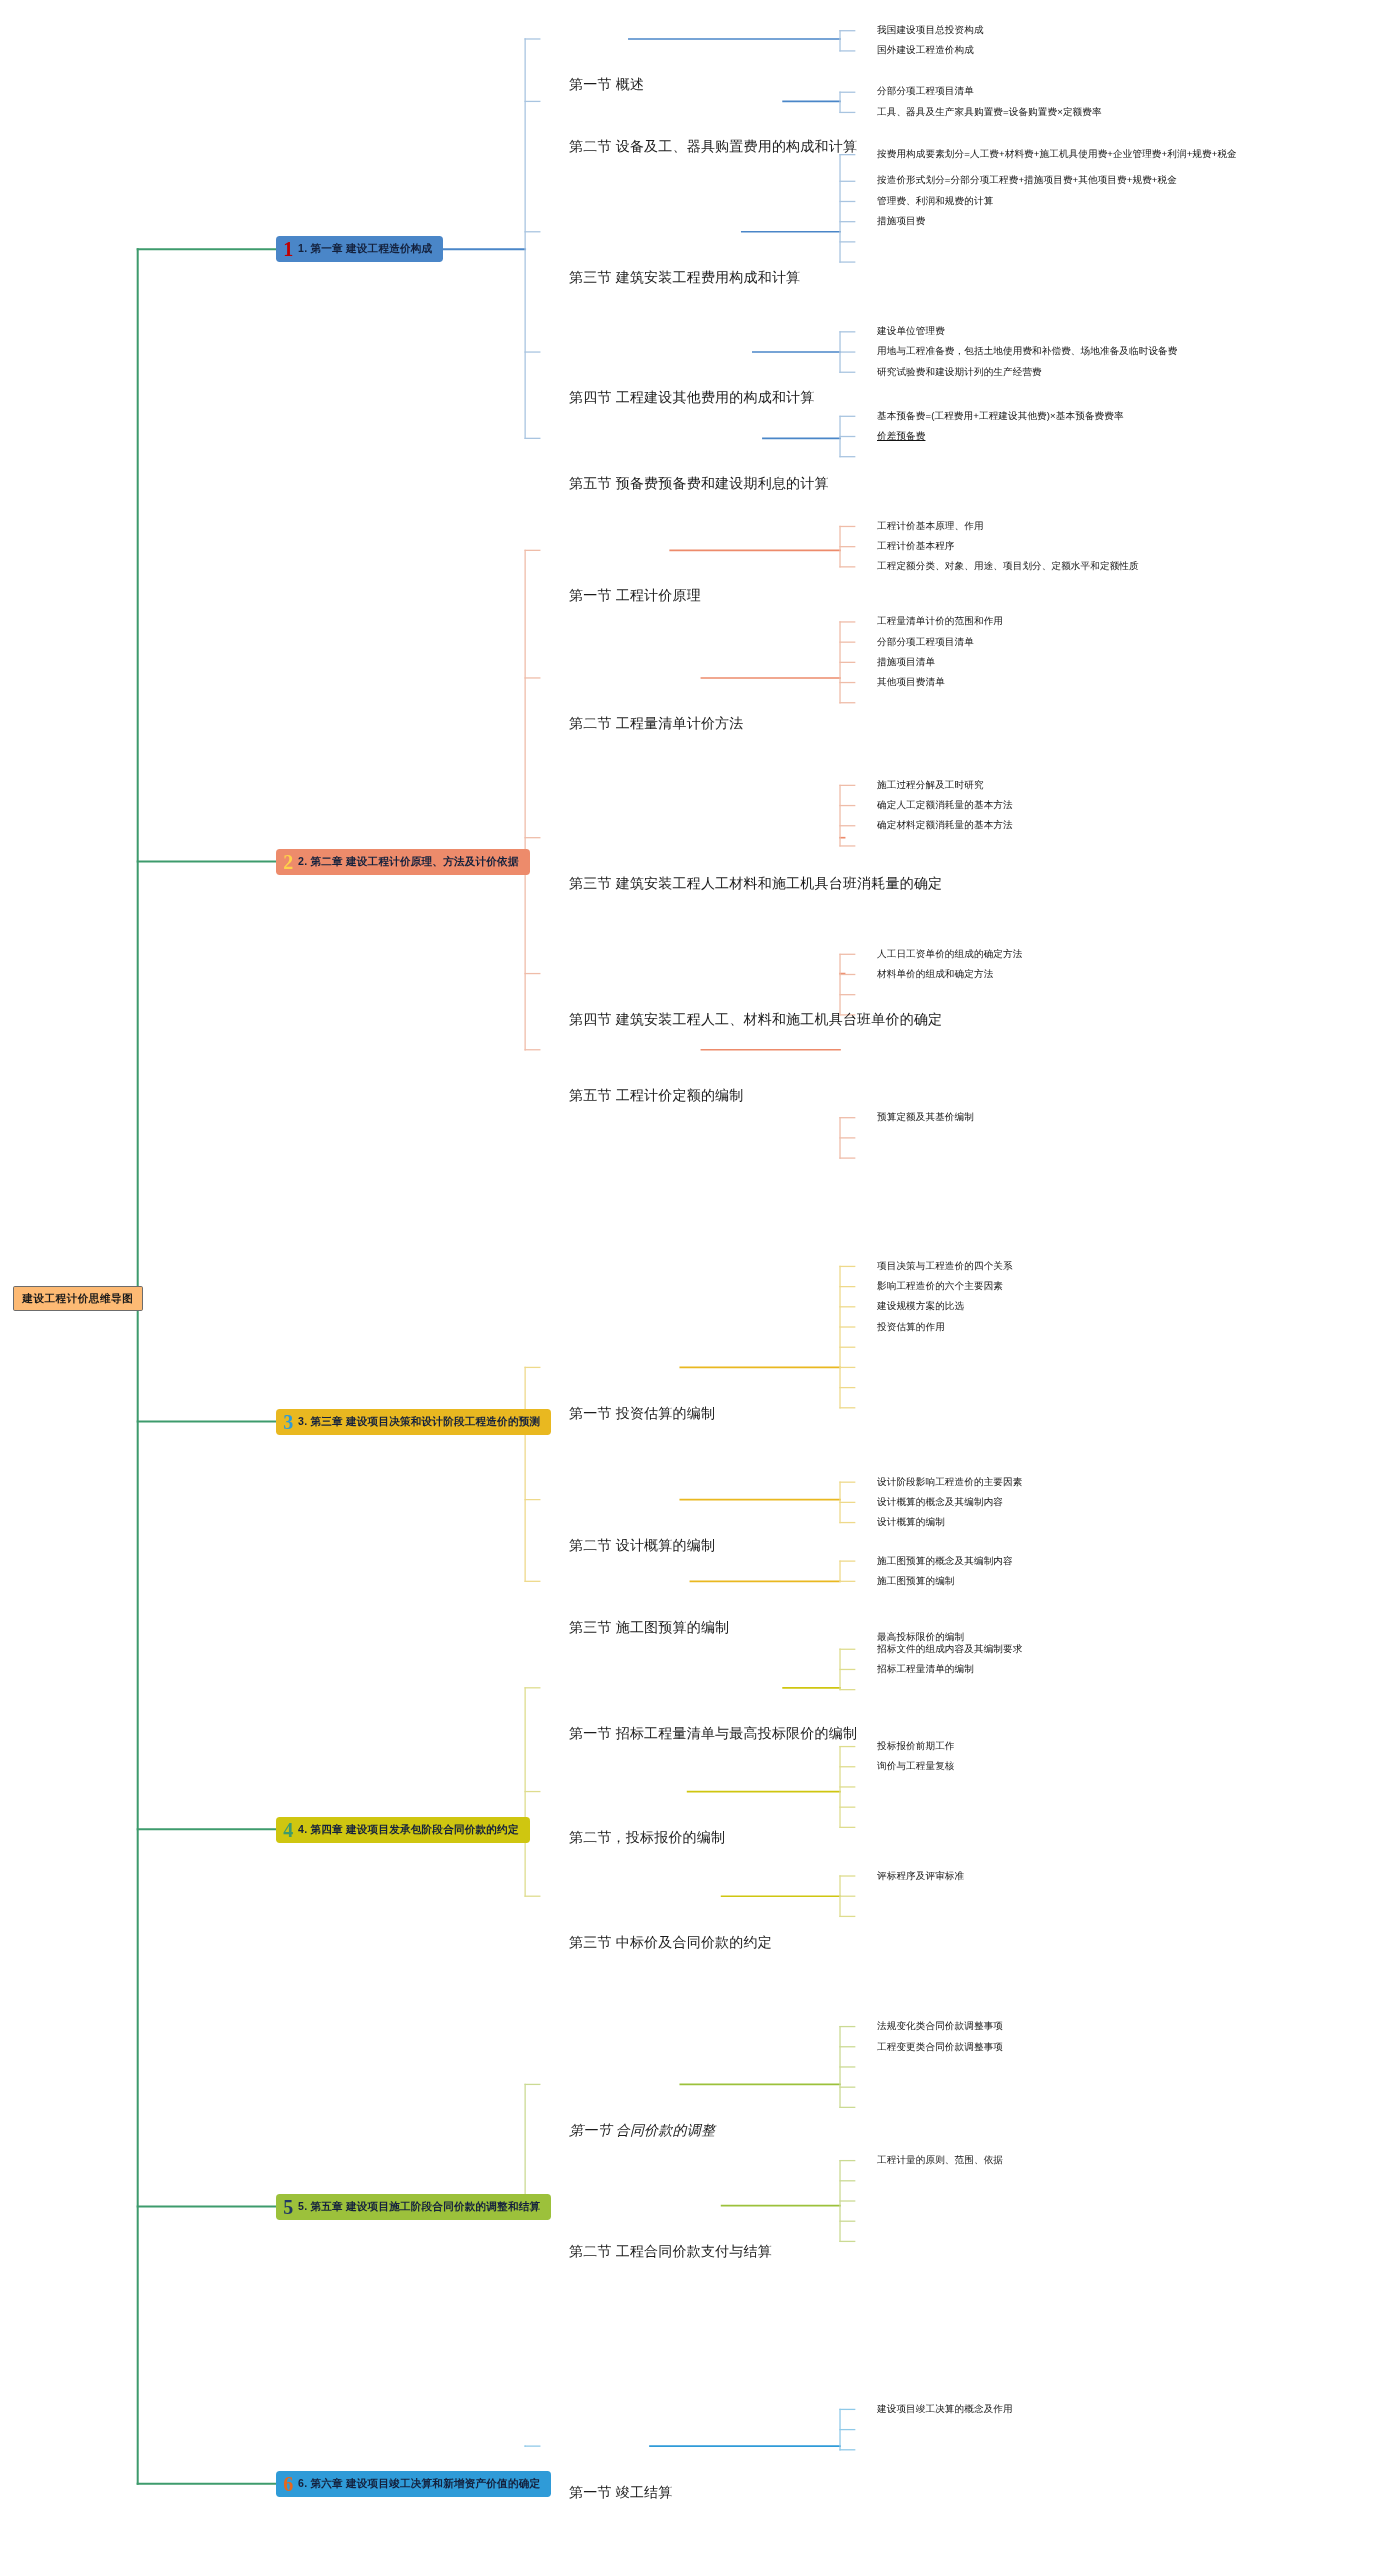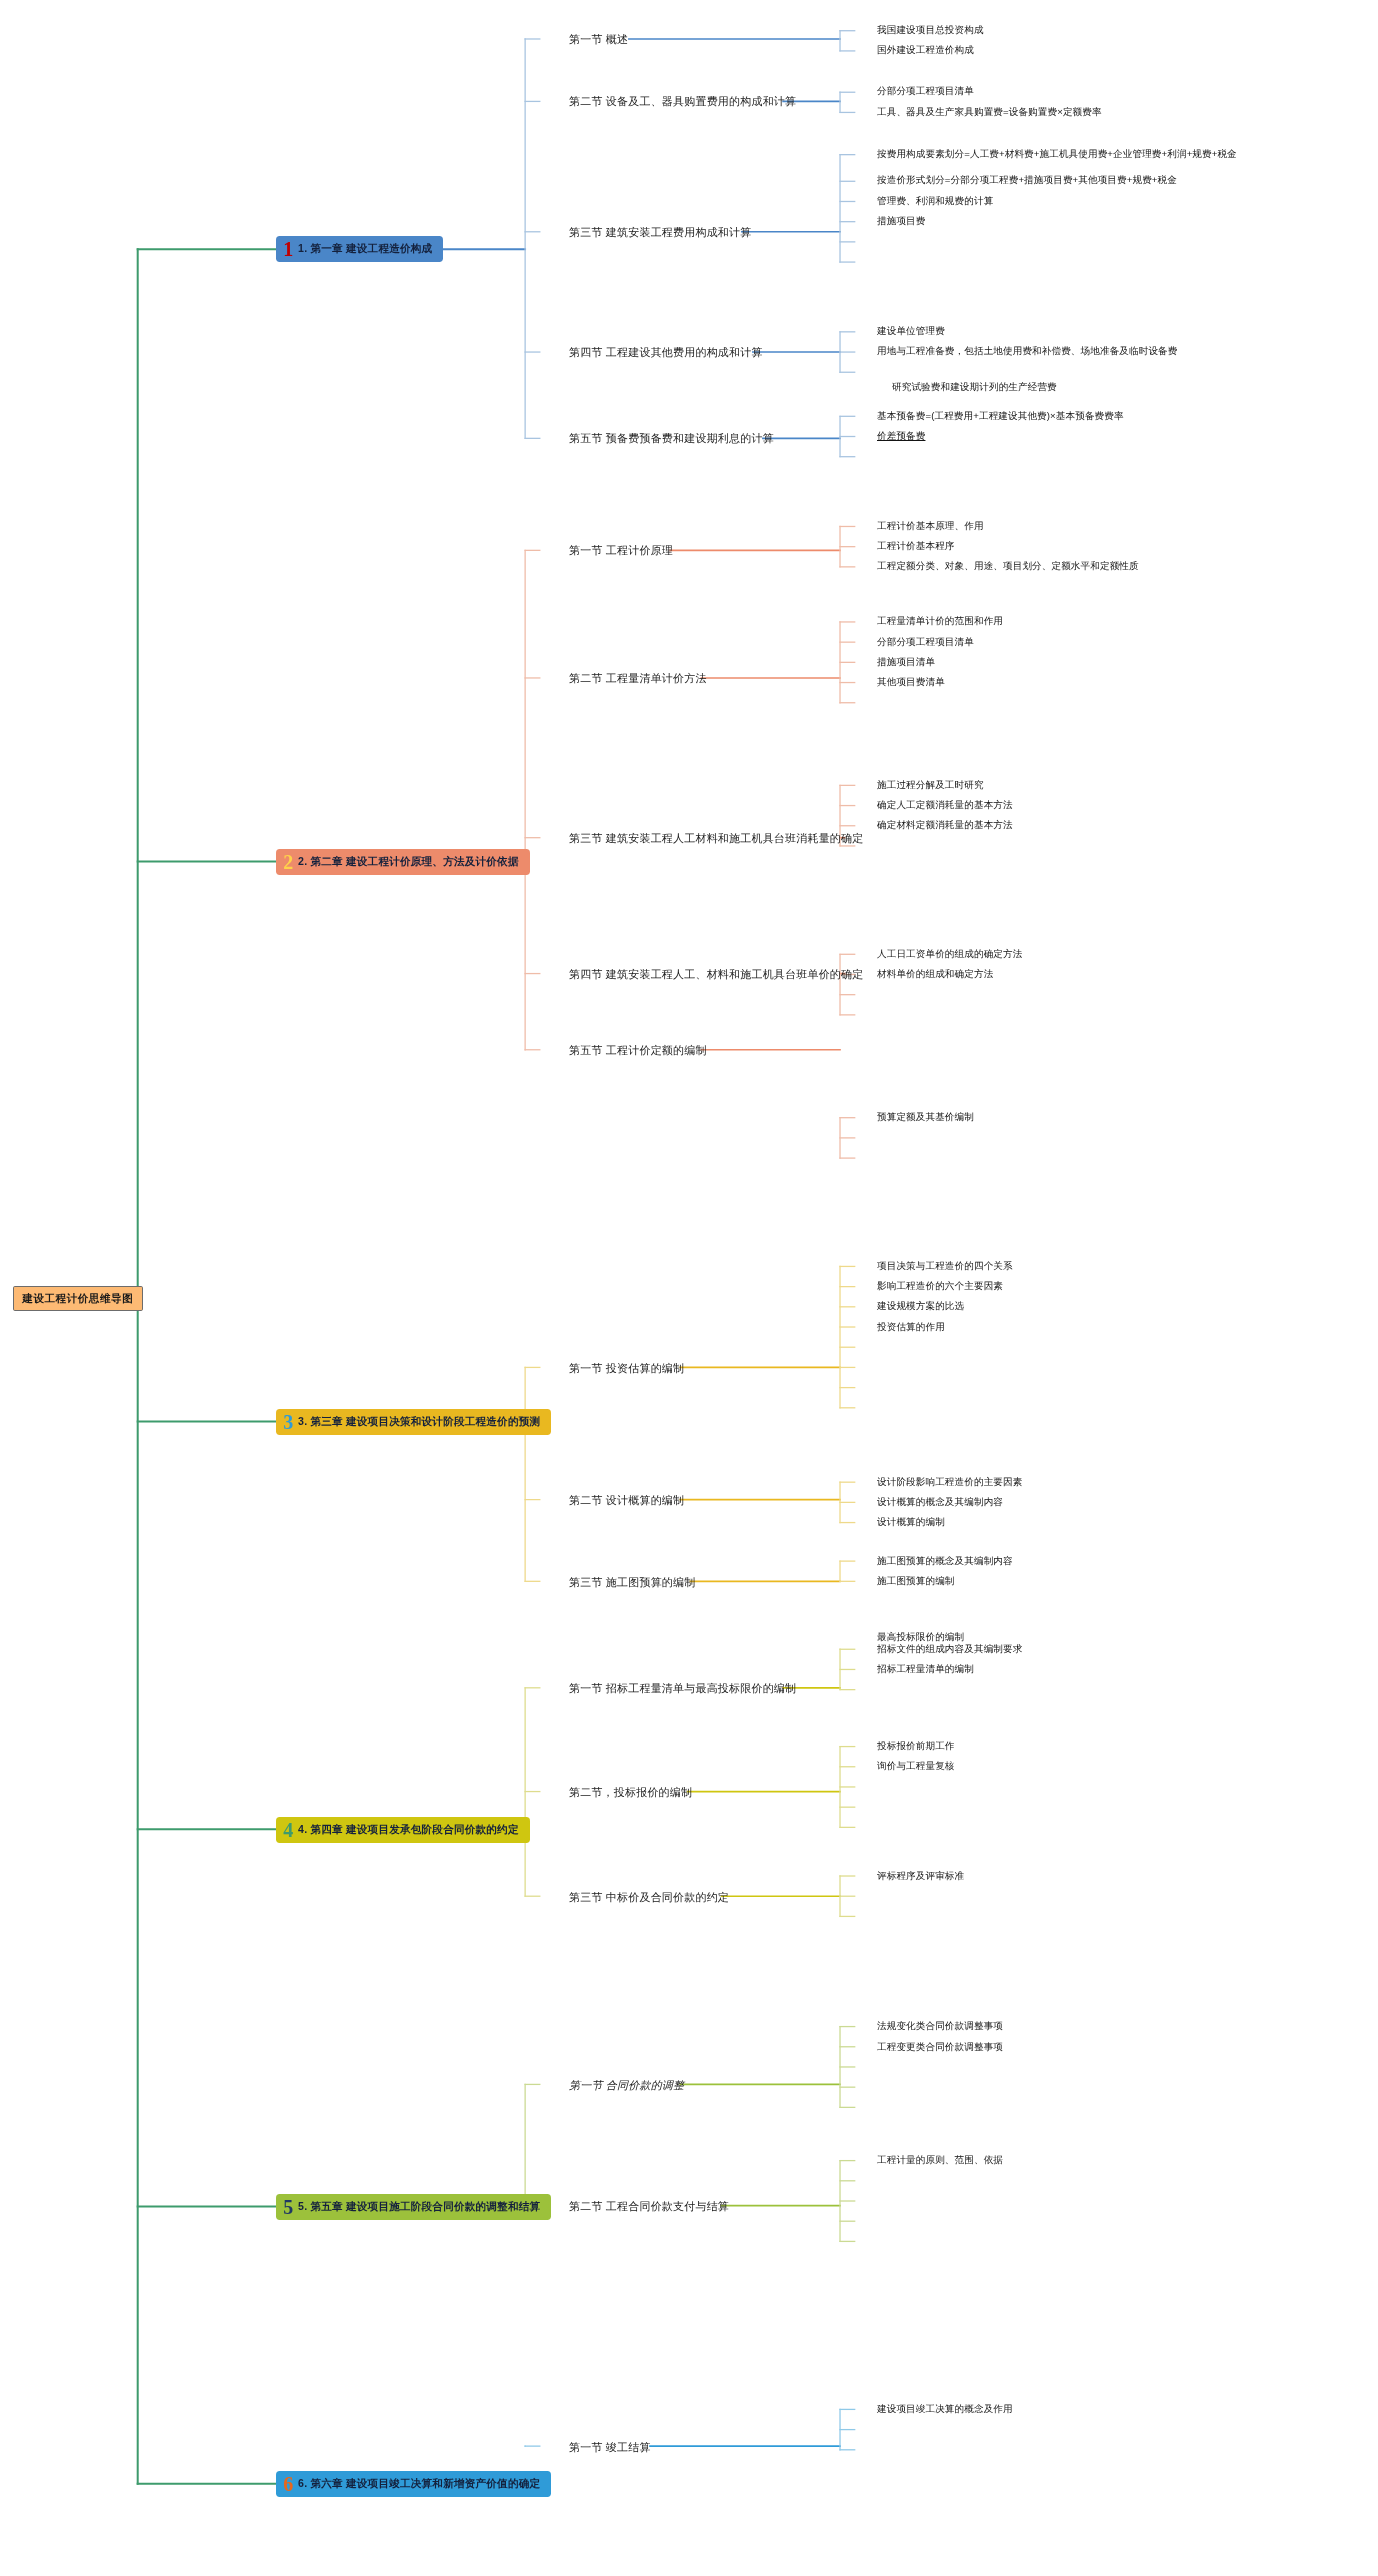--- a/index.html
+++ b/index.html
@@ -43,23 +43,24 @@
     font-weight:bold;
     line-height:16.5px;
     font-family:"Liberation Serif","DejaVu Serif",serif;
     position:relative;
     top:0.9px;
   }
   .chap .lbl{font-size:10.6px;}
 
   
   .sec{
-    font-size:11px;
+    font-size:14px;
     color:#1b1b1b;
     letter-spacing:0.2px;
+    margin-top:44px;
   }
   
   .leaf{
     font-size:9.6px;
     color:#141414;
     letter-spacing:0.1px;
   }
 </style>
 </head>
 <body>
@@ -232,21 +233,21 @@
     <div class="node leaf" style="left: 877px; top: 85px;">分部分项工程项目清单</div>
     <div class="node leaf" style="left: 877px; top: 106px;">工具、器具及生产家具购置费=设备购置费×定额费率</div>
     <div class="node sec" style="left: 569px; top: 225px;">第三节 建筑安装工程费用构成和计算</div>
     <div class="node leaf" style="left: 877px; top: 148px;">按费用构成要素划分=人工费+材料费+施工机具使用费+企业管理费+利润+规费+税金</div>
     <div class="node leaf" style="left: 877px; top: 174px;">按造价形式划分=分部分项工程费+措施项目费+其他项目费+规费+税金</div>
     <div class="node leaf" style="left: 877px; top: 195px;">管理费、利润和规费的计算</div>
     <div class="node leaf" style="left: 877px; top: 215px;">措施项目费</div>
     <div class="node sec" style="left: 569px; top: 345px;">第四节 工程建设其他费用的构成和计算</div>
     <div class="node leaf" style="left: 877px; top: 325px;">建设单位管理费</div>
     <div class="node leaf" style="left: 877px; top: 345px;">用地与工程准备费，包括土地使用费和补偿费、场地准备及临时设备费</div>
-    <div class="node leaf" style="left: 877px; top: 381px; margin-left: 15px;">研究试验费和建设期计列的生产经营费</div>
+    <div class="node leaf" style="left: 877px; top: 366px;">研究试验费和建设期计列的生产经营费</div>
     <div class="node sec" style="left: 569px; top: 431px;">第五节 预备费预备费和建设期利息的计算</div>
     <div class="node leaf" style="left: 877px; top: 410px;">基本预备费=(工程费用+工程建设其他费)×基本预备费费率</div>
     <div class="node leaf" style="left: 877px; top: 430px; text-decoration: underline;">价差预备费</div>
     <div class="node chap" style="background: rgb(237, 139, 107); left: 276px; top: 849px;">
       <span class="num" style="color: rgb(255, 210, 74);">2</span>
       <span class="lbl">2. 第二章 建设工程计价原理、方法及计价依据</span>
     </div>
     <div class="node sec" style="left: 569px; top: 543px;">第一节 工程计价原理</div>
     <div class="node leaf" style="left: 877px; top: 520px;">工程计价基本原理、作用</div>
     <div class="node leaf" style="left: 877px; top: 540px;">工程计价基本程序</div>

